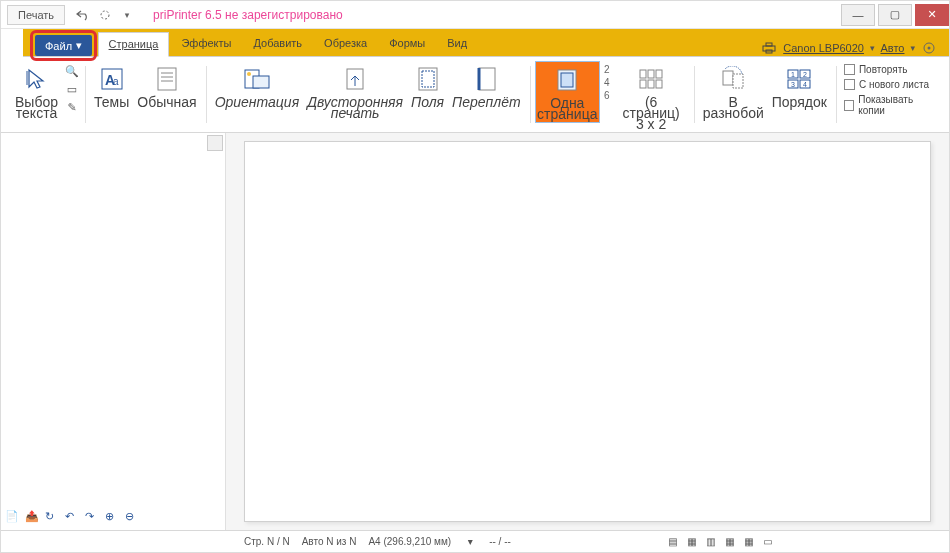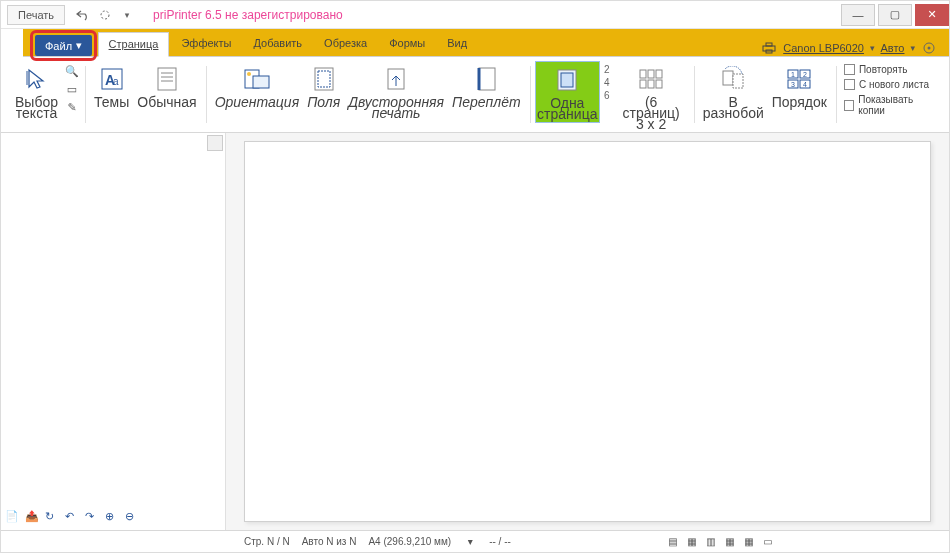--- a/index.html
+++ b/index.html
@@ -23,21 +23,21 @@
   .tab { padding: 5px 10px 5px; color: #444; font-size: 11px; cursor: pointer; border-bottom: 2px solid transparent; }
   .tab.active { border: 1px solid #d0d0d0; border-bottom: 1px solid #fff; background: #fff; margin-bottom:-1px; }
   .tabright { margin-left: auto; display: flex; align-items: center; gap: 6px; color: #444; }
   .tabright .pname { font-size: 11px; text-decoration: underline; }
   .dd { font-size: 9px; color: #555; }
   
   .ribbon { height: 76px; background: #fff; border-bottom: 1px solid #d8d8d8; display: flex; padding: 4px 6px; gap: 2px; }
   .rgroup { display: flex; flex-direction: column; align-items: center; justify-content: flex-start; padding: 0 4px; position:relative;}
   .rgroup.sep::after { content:""; position:absolute; right:-2px; top:5px; bottom:5px; width:1px; background:#e0e0e0;}
   .rbig { display: flex; flex-direction: column; align-items: center; padding: 2px 4px; cursor: pointer; min-width: 40px; }
-  .rbig.sel { background: #84cc16; border: 1px solid #9ac0e8; }
+  .rbig.sel { background: #f97316; border: 1px solid #9ac0e8; }
   .rbig .ic { width: 32px; height: 32px; display: flex; align-items: center; justify-content: center; }
   .rbig .lbl { font-size: 14px; color: #444; text-align: center; line-height: 11px; margin-top: 2px; }
   .rsmall { display: flex; flex-direction: column; gap: 2px; padding: 2px 0; }
   .rsmall-item { display: flex; align-items: center; gap: 4px; padding: 1px 3px; cursor: pointer; font-size: 10px; color:#444;}
   .chk { width: 11px; height: 11px; border: 1px solid #888; background: #fff; display:inline-block;}
   .mini { width:16px; height:16px; display:flex; align-items:center; justify-content:center; color:#666;}
   .vnum { font-size:10px; color:#666; line-height:11px; padding:1px 2px; cursor:pointer;}
   
   .workspace { position: absolute; top: 132px; left: 0; right: 0; bottom: 22px; display: flex; }
   .leftpane { width: 225px; background: #fff; border-right: 1px solid #e0e0e0; position:relative;}
@@ -176,36 +176,36 @@
             <svg width="28" height="26">
               <rect x="2" y="4" width="14" height="18" fill="#fff" stroke="#2b579a"></rect>
               <rect x="10" y="10" width="16" height="12" fill="#eaf2fb" stroke="#2b579a"></rect>
               <circle cx="6" cy="8" r="2" fill="#f5c242"></circle>
             </svg>
           </div>
         <div class="lbl">Ориентация</div>
       </div>
       <div class="rbig">
         <div class="ic">
+            <svg width="24" height="26">
+              <rect x="4" y="3" width="16" height="20" fill="#fff" stroke="#888"></rect>
+              <path d="M8 14 L12 10 L16 14 M12 10 V20" fill="none" stroke="#2b579a"></path>
+            </svg>
+          </div>
+        <div class="lbl" style="white-space:pre-line">Двусторонняя
+печать</div>
+      </div>
+      <div class="rbig">
+        <div class="ic">
             <svg width="22" height="26">
               <rect x="2" y="2" width="18" height="22" fill="#fff" stroke="#888"></rect>
               <rect x="5" y="5" width="12" height="16" fill="none" stroke="#2b579a" stroke-dasharray="2 1"></rect>
             </svg>
           </div>
         <div class="lbl">Поля</div>
-      </div>
-      <div class="rbig">
-        <div class="ic">
-            <svg width="24" height="26">
-              <rect x="4" y="3" width="16" height="20" fill="#fff" stroke="#888"></rect>
-              <path d="M8 14 L12 10 L16 14 M12 10 V20" fill="none" stroke="#2b579a"></path>
-            </svg>
-          </div>
-        <div class="lbl" style="white-space:pre-line">Двусторонняя
-печать</div>
       </div>
       <div class="rbig">
         <div class="ic">
             <svg width="22" height="26">
               <rect x="4" y="2" width="16" height="22" fill="#fff" stroke="#888"></rect>
               <line x1="4" y1="2" x2="4" y2="24" stroke="#2b579a" stroke-width="3"></line>
             </svg>
           </div>
         <div class="lbl">Переплёт</div>
       </div>

